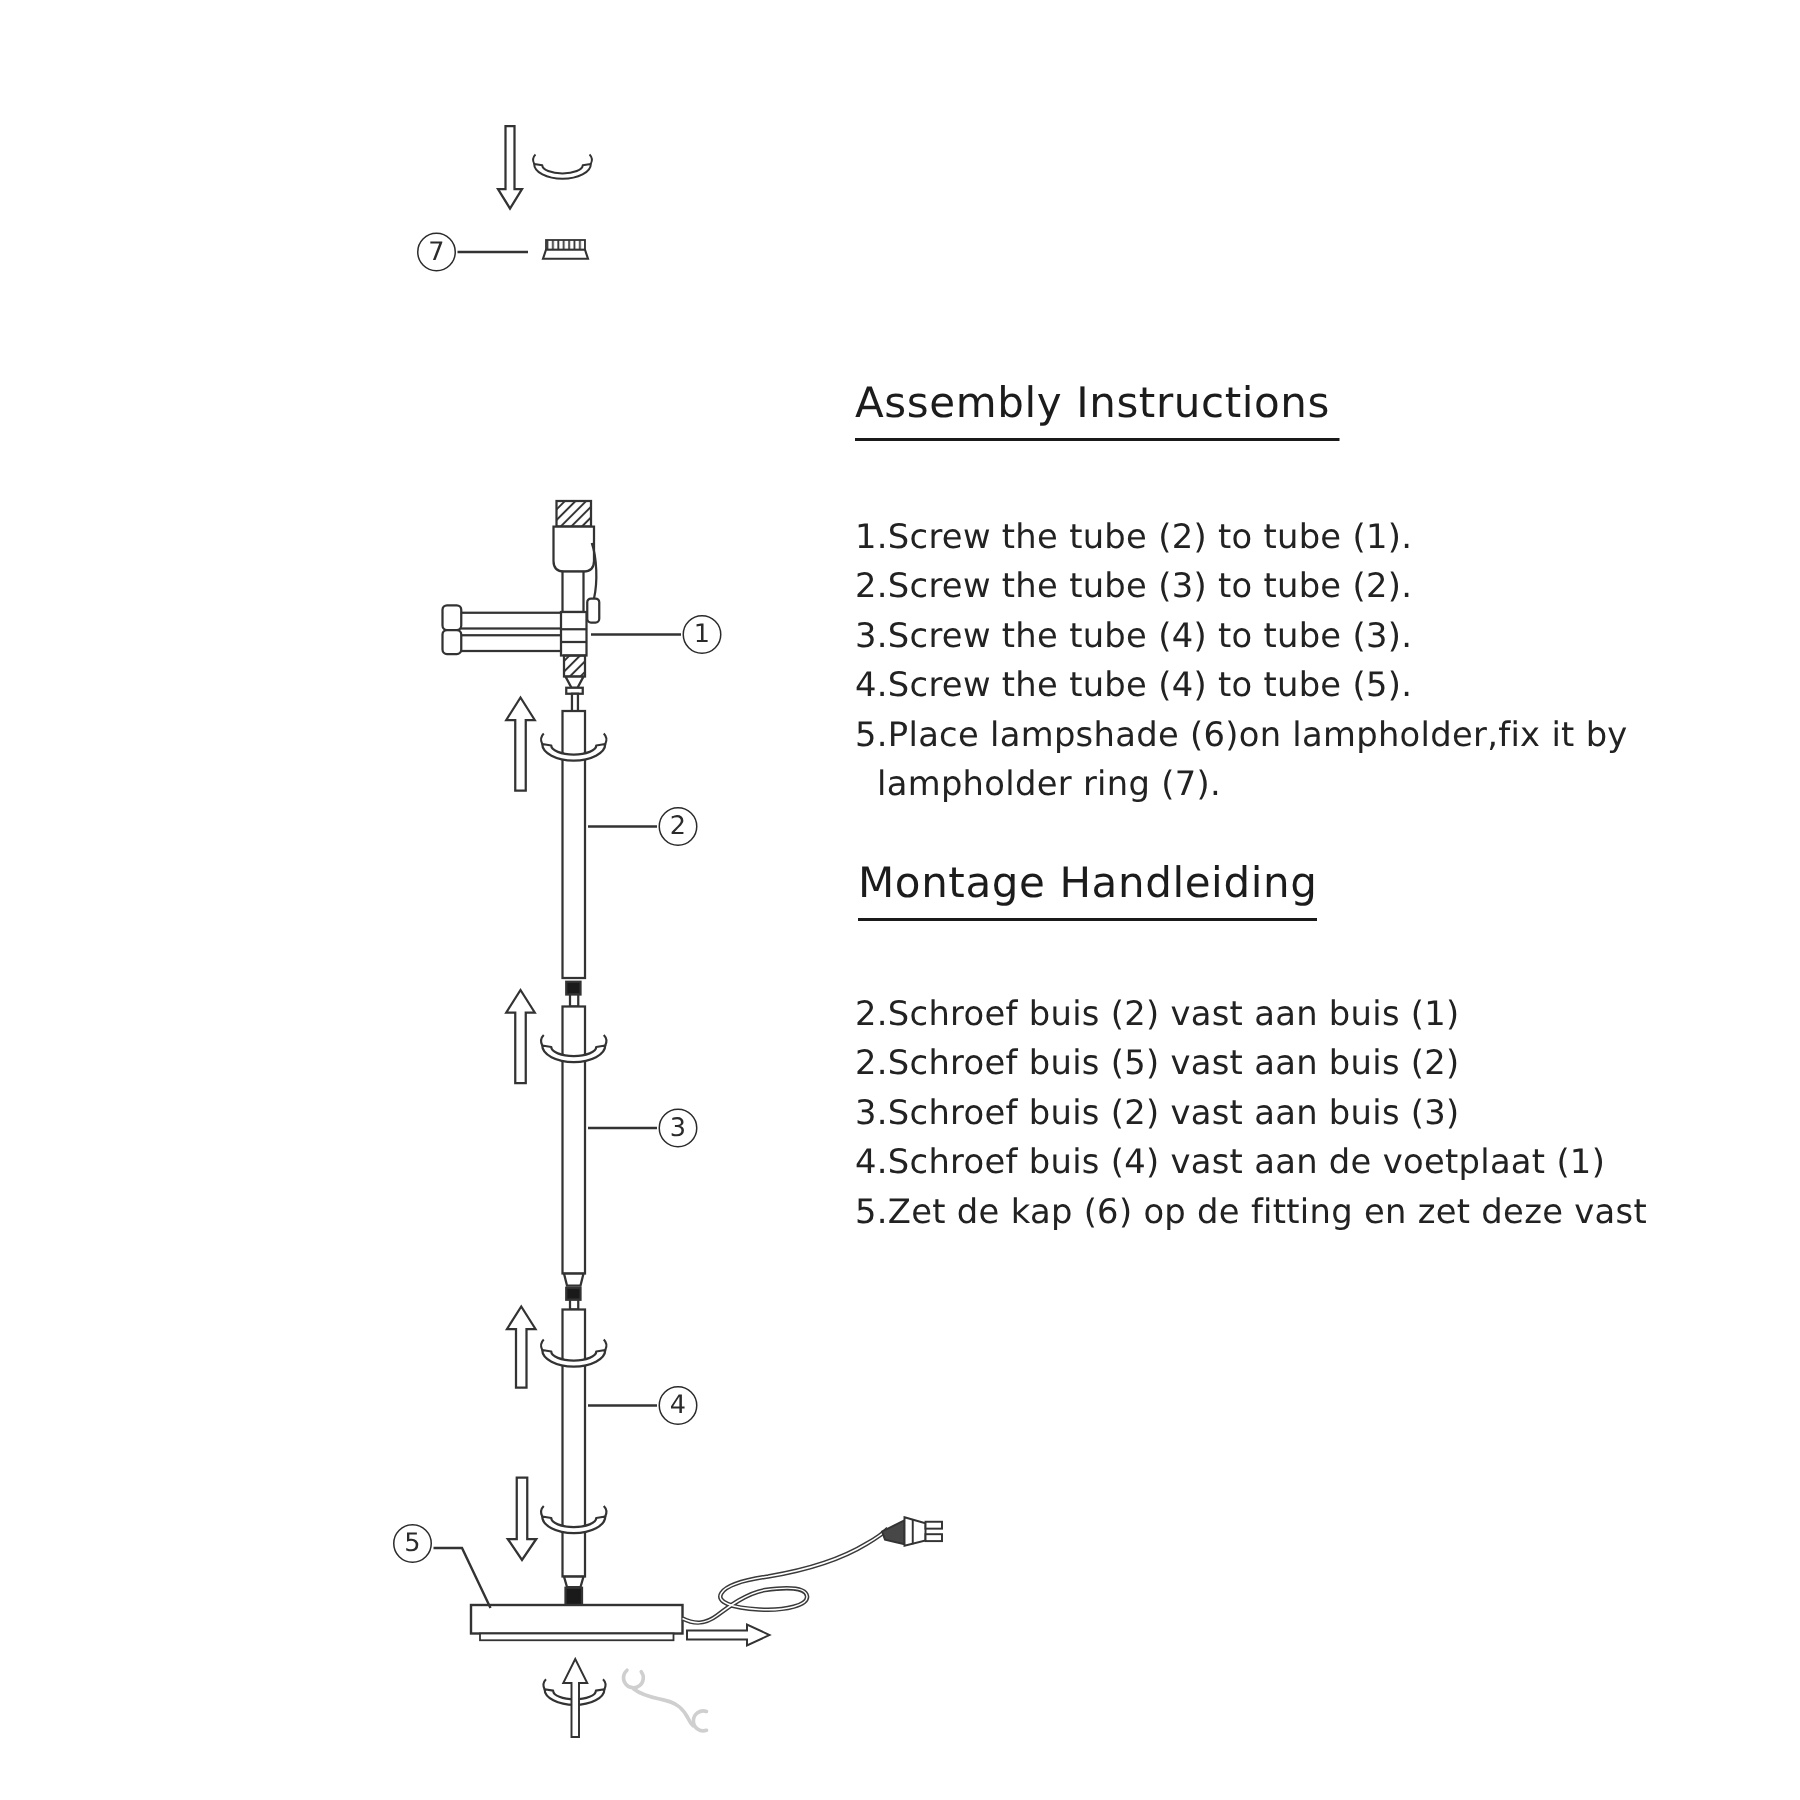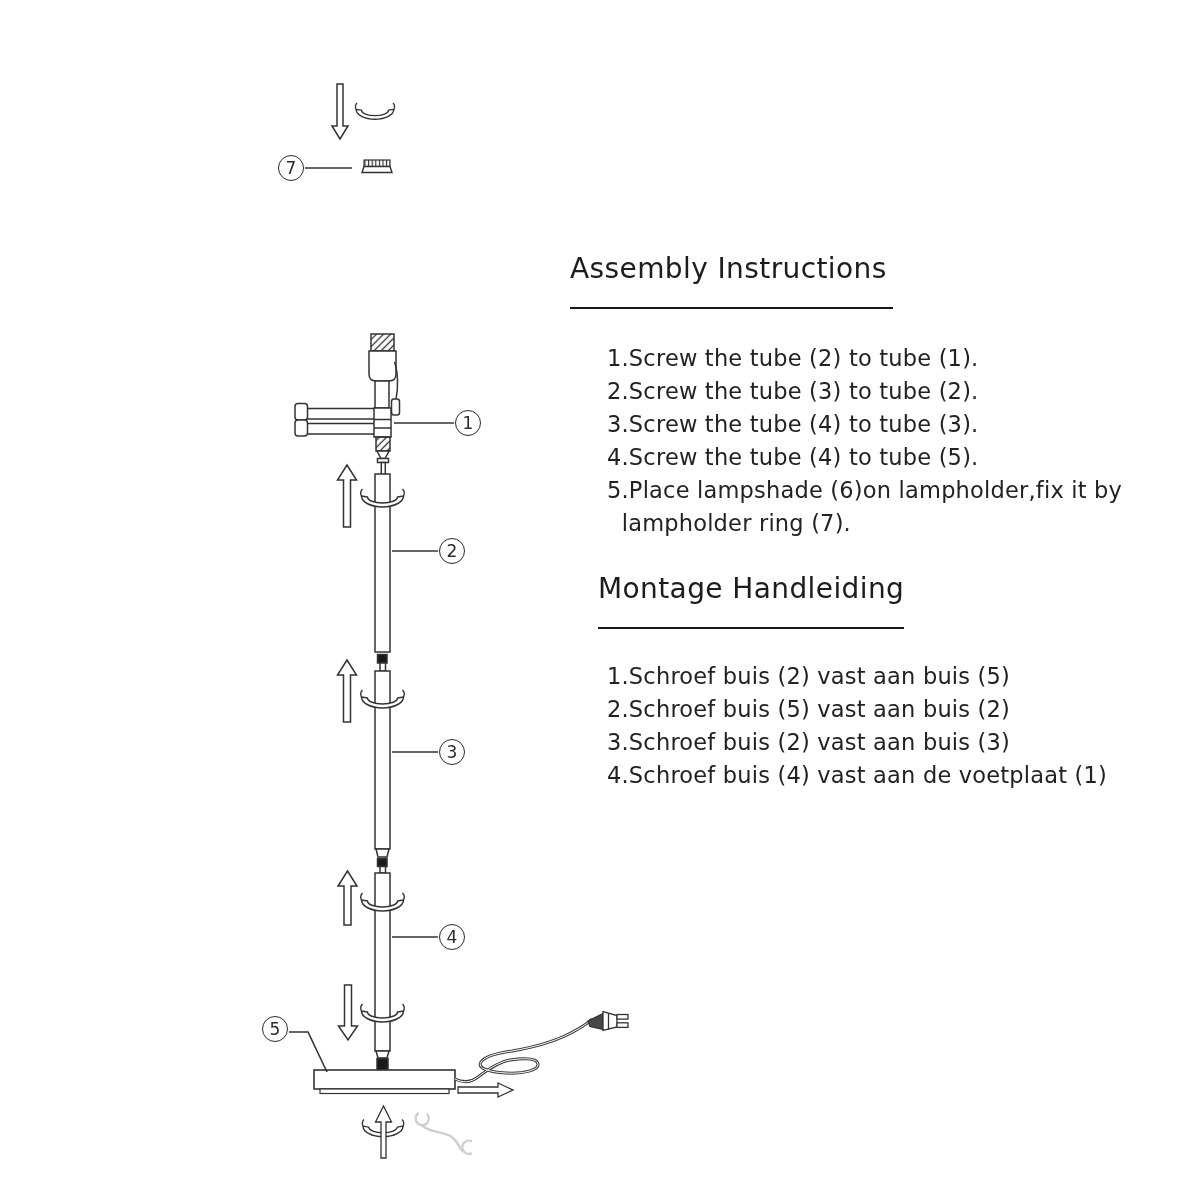--- a/index.html
+++ b/index.html
@@ -8,23 +8,23 @@
     font-family:"DejaVu Sans","Liberation Sans",sans-serif;color:#1f1f1f;
   }
   #diagram{position:absolute;left:0;top:0;}
   .callout{
     position:absolute;width:26px;height:26px;border:1.7px solid #2b2b2b;border-radius:50%;
     background:#fff;display:flex;align-items:center;justify-content:center;
     font-size:17px;color:#2b2b2b;box-sizing:border-box;
   }
   .section-title{
     position:absolute;font-size:28px;letter-spacing:.4px;color:#1c1c1c;
-    border-bottom:2.2px solid #1a1a1a;padding-bottom:22px;white-space:pre;
+    border-bottom:2.2px solid #1a1a1a;padding-bottom:7px;white-space:pre;
   }
-  .ins-list{position:absolute;font-size:22.5px;letter-spacing:.2px;color:#222;margin-left:37px;}
+  .ins-list{position:absolute;font-size:22.5px;letter-spacing:.2px;color:#222;}
   .ins-line{line-height:33px;white-space:pre;}
 </style>
 </head>
 <body>
 
 <div id="canvas">
 
   <svg id="diagram" width="1200" height="1200" viewBox="0 0 1200 1200">
     <defs>
       <pattern id="hatch" width="5" height="5" patternUnits="userSpaceOnUse" patternTransform="rotate(45)">
@@ -151,21 +151,22 @@
   <div class="section-title" style="left:570px;top:252px;width:323px;box-sizing:border-box;">Assembly Instructions</div>
   <div class="ins-list" style="left:570px;top:342px;">
     <div class="ins-line">1.Screw the tube (2) to tube (1).</div>
     <div class="ins-line">2.Screw the tube (3) to tube (2).</div>
     <div class="ins-line">3.Screw the tube (4) to tube (3).</div>
     <div class="ins-line">4.Screw the tube (4) to tube (5).</div>
     <div class="ins-line">5.Place lampshade (6)on lampholder,fix it by</div>
     <div class="ins-line">  lampholder ring (7).</div>
   </div>
 
-  <div class="section-title" style="left:598px;top:572px;width:306px;box-sizing:border-box;">Montage Handleiding </div>
+  <div class="section-title" style="left:572px;top:572px;width:306px;box-sizing:border-box;">Montage Handleiding </div>
   <div class="ins-list" style="left:570px;top:660px;">
-    <div class="ins-line">1.Schroef buis (2) vast aan buis (5)</div>
+    <div class="ins-line">2.Schroef buis (2) vast aan buis (1)</div>
     <div class="ins-line">2.Schroef buis (5) vast aan buis (2)</div>
     <div class="ins-line">3.Schroef buis (2) vast aan buis (3)</div>
     <div class="ins-line">4.Schroef buis (4) vast aan de voetplaat (1)</div>
+    <div class="ins-line">5.Zet de kap (6) op de fitting en zet deze vast</div>
   </div>
 
 </div>
 
 </body></html>

